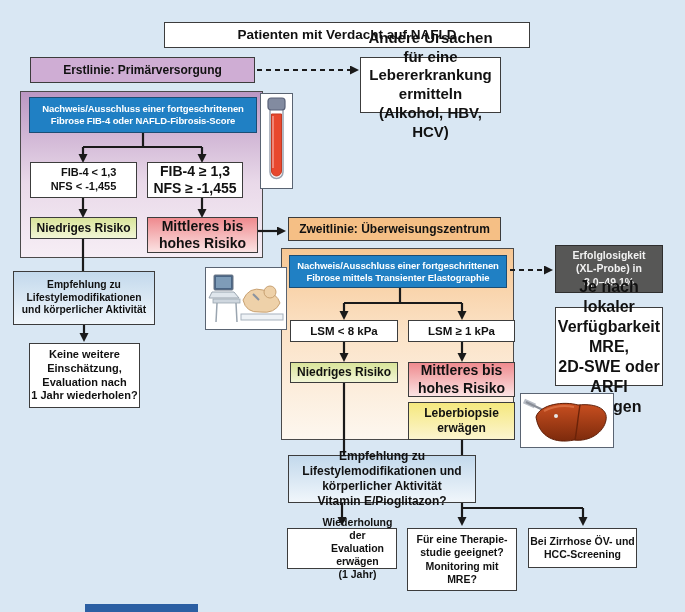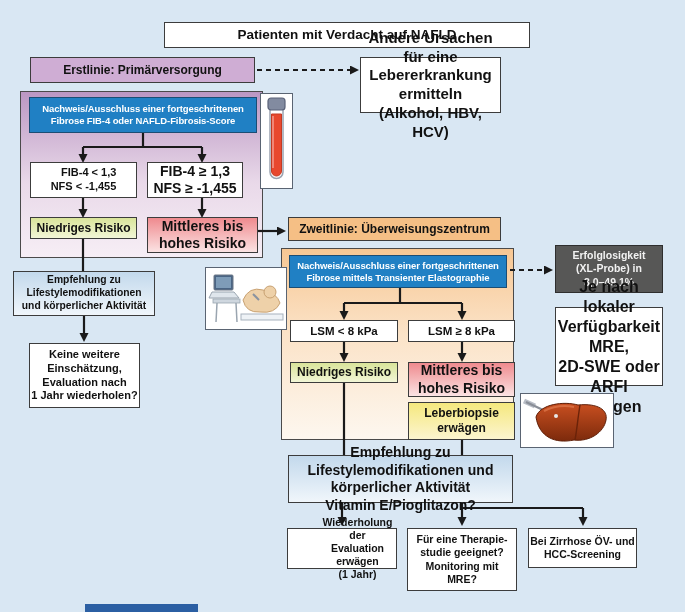--- a/index.html
+++ b/index.html
@@ -109,56 +109,56 @@
 NFS &lt; -1,455</div>
 
   <div class="box white" style="left:147px;top:162px;width:96px;height:36px;font-size:14px;">FIB-4 ≥ 1,3
 NFS ≥ -1,455</div>
 
   <div class="box green-grad" style="left:30px;top:217px;width:107px;height:22px;">Niedriges Risiko</div>
 
   <div class="box red-grad" style="left:147px;top:217px;width:111px;height:36px;">Mittleres bis
 hohes Risiko</div>
 
-  <div class="box lightblue-grad" style="left:13px;top:271px;width:142px;height:45px;font-size:10.3px;">Empfehlung zu
+  <div class="box lightblue-grad" style="left:13px;top:271px;width:142px;height:54px;font-size:10.3px;">Empfehlung zu
 Lifestylemodifikationen
 und körperlicher Aktivität</div>
 
   <div class="box white" style="left:29px;top:343px;width:111px;height:65px;font-size:11px;">Keine weitere
 Einschätzung,
 Evaluation nach
 1 Jahr wiederholen?</div>
 
   <div class="box orange-solid" style="left:288px;top:217px;width:213px;height:24px;font-size:12px;">Zweitlinie: Überweisungszentrum</div>
 
   <div class="box blue-header" style="left:289px;top:255px;width:218px;height:33px;">Nachweis/Ausschluss einer fortgeschrittenen
 Fibrose mittels Transienter Elastographie</div>
 
   <div class="box white" style="left:290px;top:320px;width:108px;height:22px;font-size:11.5px;">LSM &lt; 8 kPa</div>
 
-  <div class="box white" style="left:408px;top:320px;width:107px;height:22px;font-size:11.5px;">LSM ≥ 8 kPa</div>
+  <div class="box white" style="left:408px;top:320px;width:107px;height:22px;font-size:11.5px;">LSM ≥ 1 kPa</div>
 
   <div class="box green-grad" style="left:290px;top:362px;width:108px;height:21px;">Niedriges Risiko</div>
 
   <div class="box red-grad" style="left:408px;top:362px;width:107px;height:35px;">Mittleres bis
 hohes Risiko</div>
 
   <div class="box yellow-grad" style="left:408px;top:402px;width:107px;height:38px;">Leberbiopsie
 erwägen</div>
 
   <div class="box dark-gray" style="left:555px;top:245px;width:108px;height:48px;">Erfolglosigkeit
 (XL-Probe) in
 3,0–49,1%</div>
 
   <div class="box white" style="left:555px;top:295px;width:108px;height:79px;font-size:16px;margin-top:12px;">Je nach lokaler
 Verfügbarkeit MRE,
 2D-SWE oder ARFI
 erwägen</div>
 
-  <div class="box lightblue-grad" style="left:288px;top:455px;width:225px;height:48px;font-size:14px;">Empfehlung zu Lifestylemodifikationen und
+  <div class="box lightblue-grad" style="left:288px;top:455px;width:188px;height:48px;font-size:12px;">Empfehlung zu Lifestylemodifikationen und
 körperlicher Aktivität
 Vitamin E/Pioglitazon?</div>
 
   <div class="box white" style="left:287px;top:528px;width:110px;height:41px;font-size:10.5px;padding-left:31px;">Wiederholung der
 Evaluation erwägen
 (1 Jahr)</div>
 
   <div class="box white" style="left:528px;top:528px;width:109px;height:40px;font-size:10.5px;">Bei Zirrhose ÖV- und
 HCC-Screening</div>
 

